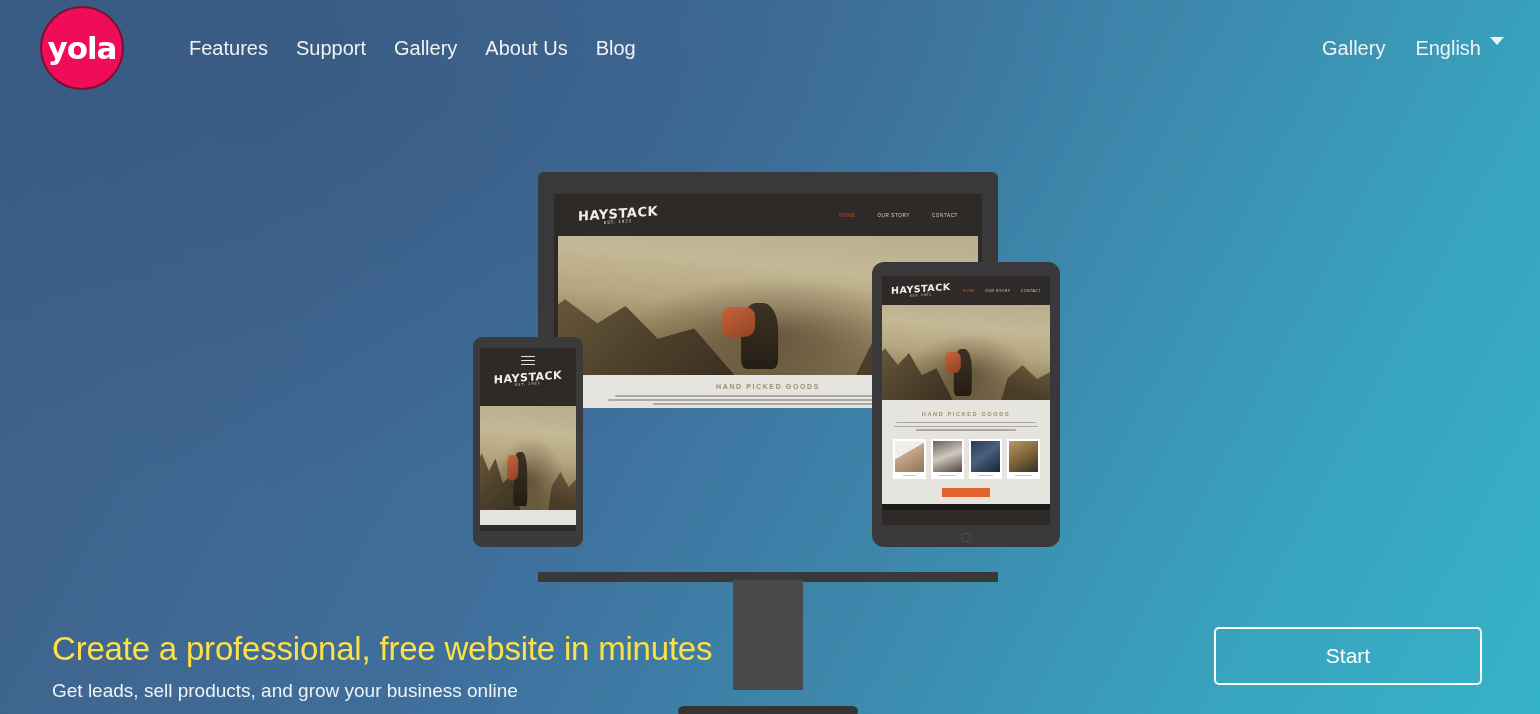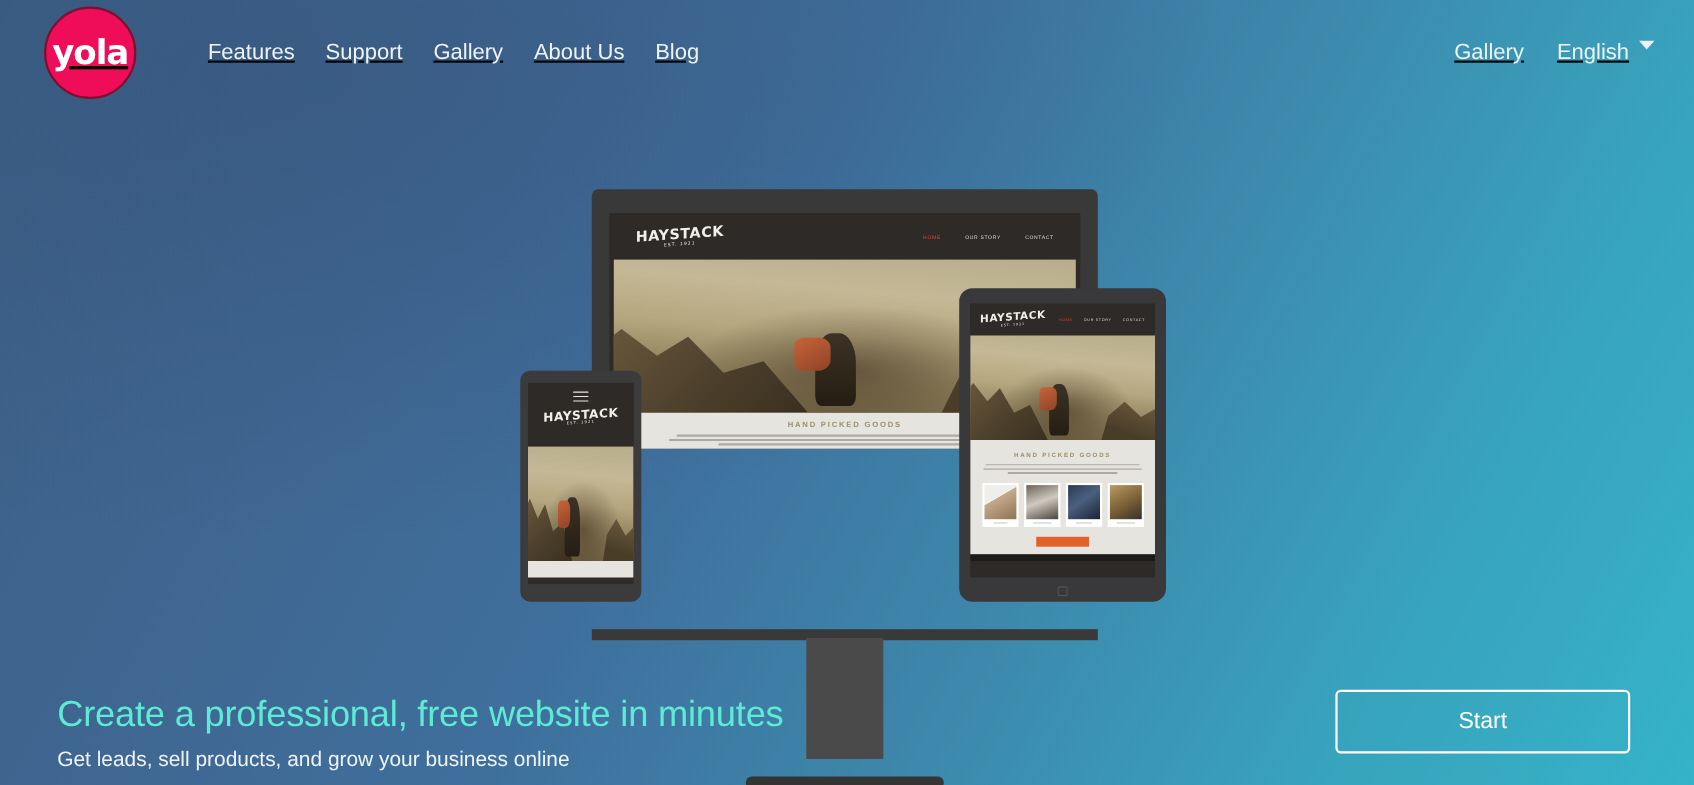--- a/index.html
+++ b/index.html
@@ -21,21 +21,21 @@
         #38a3bd 82%,
         #35b3c8 100%);
   }
   .hero-bg::after{
     content:""; position:absolute; inset:0;
     background:radial-gradient(ellipse 1200px 600px at 18% 10%, rgba(50,80,120,.45), rgba(0,0,0,0) 70%);
   }
   
   .site-header{
     position:absolute; top:0; left:0; right:0; height:96px;
-    display:flex; align-items:center; z-index:20;text-decoration:underline;
+    display:flex; align-items:center; z-index:20;
   }
   .logo{
     width:84px; height:84px; margin-left:40px; border-radius:50%;
     background:#ef0d5a; border:2px solid #7d1030;
     display:flex; align-items:center; justify-content:center;
     flex:none;
   }
   .logo-text{
     color:#fff; font-size:31px; font-weight:bold; letter-spacing:-1px;
     font-family:"DejaVu Sans", sans-serif;
@@ -147,21 +147,21 @@
   .card{ background:#fff; }
   .card-label{ background:#b9b6b0; opacity:.8; border-radius:1px; margin:0 auto; }
   .cta-orange{ background:#e2622a; margin:0 auto; }
   .footer-bar{ background:#1d1b1a; }
   .hamburger{ margin:0 auto; }
   .hamburger i{ display:block; background:#e9e5de; border-radius:1px; }
 
   
   .hero-copy{ position:absolute; left:52px; bottom:12px; z-index:15; }
   .headline{
-    color:#5eead4; font-size:33px; font-weight:normal; line-height:1.15;
+    color:#fde047; font-size:33px; font-weight:normal; line-height:1.15;
     letter-spacing:-.2px; margin-bottom:12px; white-space:nowrap;
   }
   .subhead{ color:#eef3f6; font-size:19px; font-weight:normal; white-space:nowrap; }
   .hero-actions{ position:absolute; right:58px; bottom:29px; display:flex; gap:36px; z-index:15; }
   .btn{
     height:58px; display:flex; align-items:center; justify-content:center;
     font-size:21px; cursor:pointer; border-radius:3px;
   }
   .btn-primary{ width:268px; background:#ee0b55; color:#fff; border:none; }
   .btn-ghost{ width:268px; background:transparent; color:#ffffff; border:2px solid #ffffff; border-radius:5px; }

